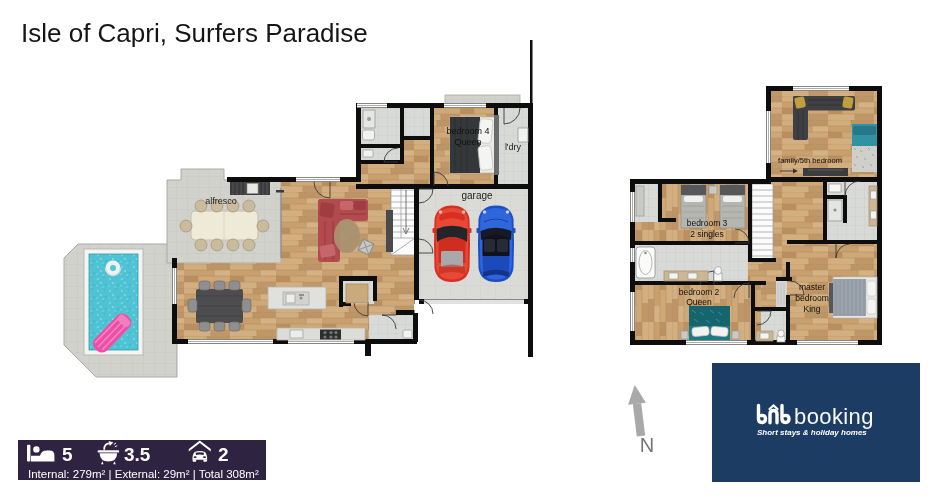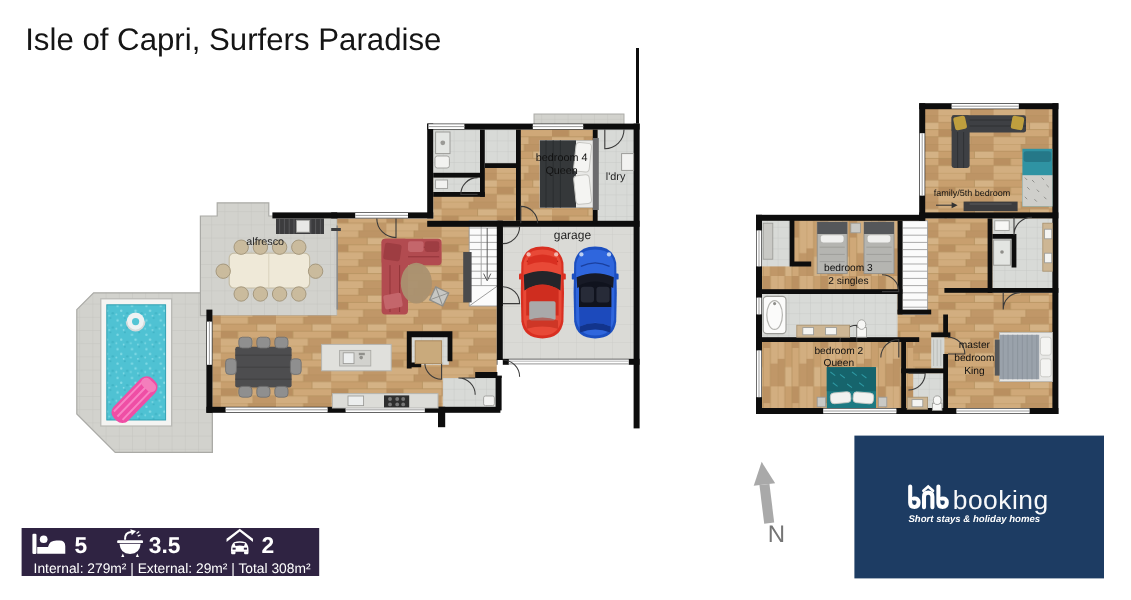--- a/index.html
+++ b/index.html
@@ -1,16 +1,16 @@
 <!DOCTYPE html>
 <html><head>
 <meta charset="utf-8">
 <style>
 html,body{margin:0;padding:0;background:#fff;}
-#page{position:relative;width:943px;height:500px;background:#ef4444;overflow:hidden;
+#page{position:relative;width:943px;height:500px;background:#f0abfc;overflow:hidden;
 font-family:"Liberation Sans", sans-serif;}
 svg text{font-family:"Liberation Sans", sans-serif;}
 </style>
 </head>
 <body>
 <div id="page">
 <svg width="943" height="500" viewBox="0 0 943 500">
 <defs>
 <pattern id="woodH" width="46" height="24" patternUnits="userSpaceOnUse">
   <rect width="46" height="24" fill="#c6a173"></rect>

